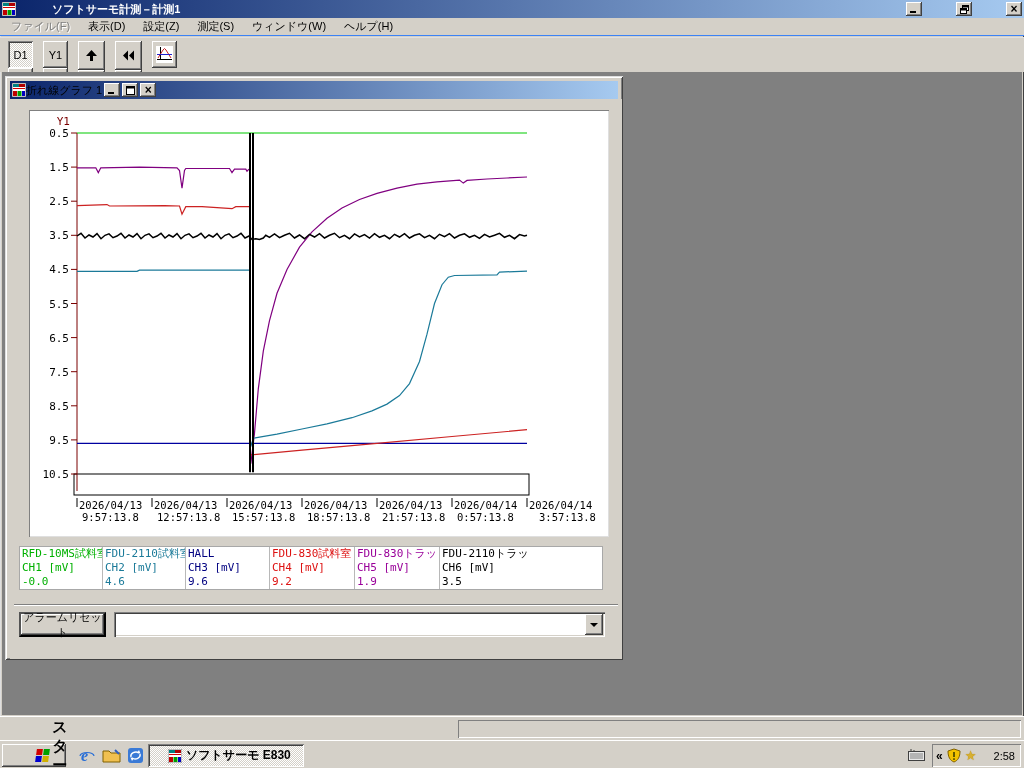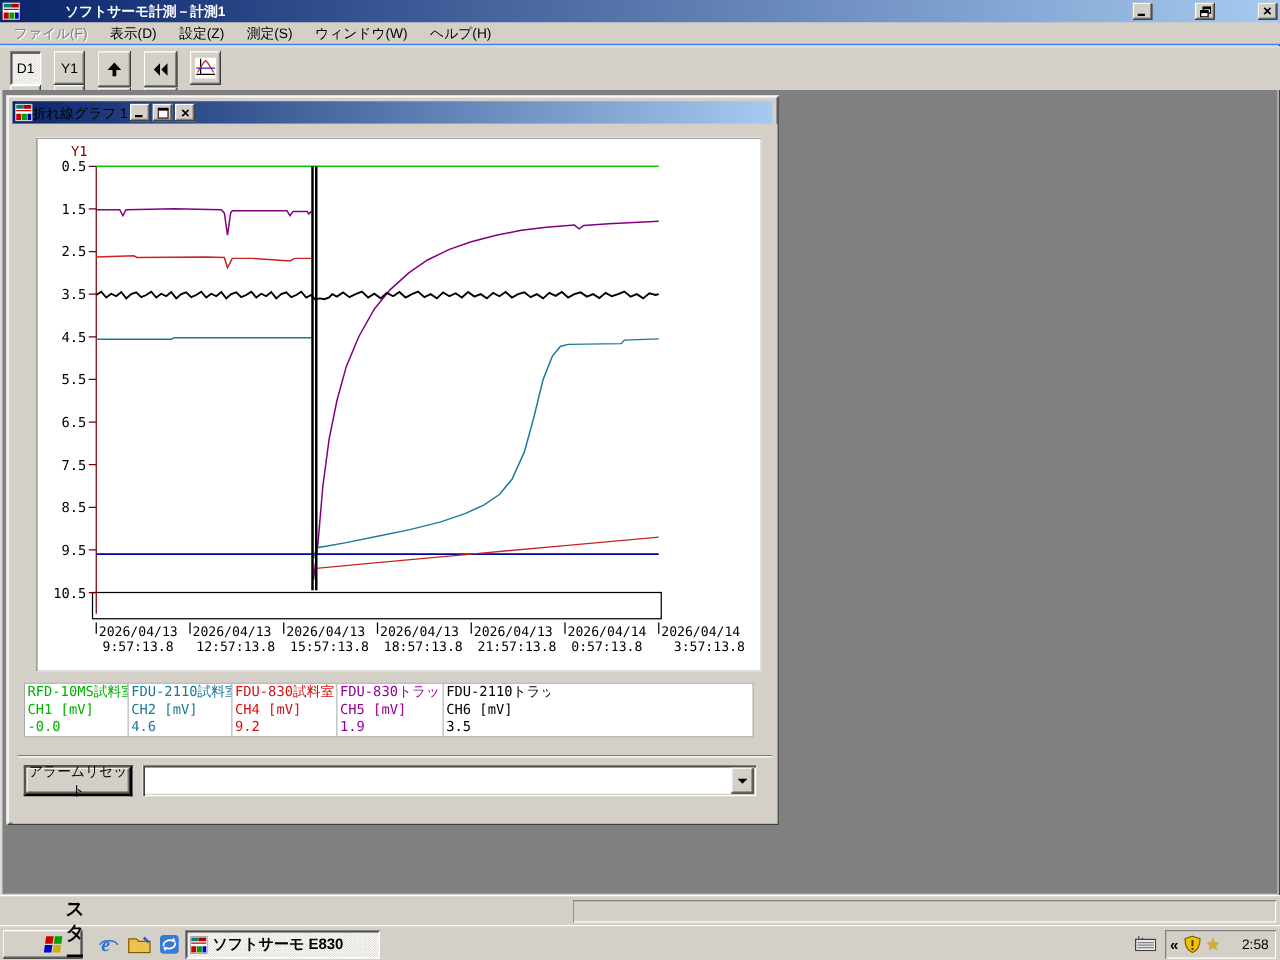--- a/index.html
+++ b/index.html
@@ -82,21 +82,21 @@
   .sb1 { position:absolute; left:2px; top:3px; width:452px; height:18px; padding:2px 4px; }
   .sb2 { position:absolute; left:458px; top:3px; width:563px; height:18px; }
 
   
   .taskbar { position:absolute; left:0; top:740px; width:1024px; height:28px; background:#d4d0c8;
     border-top:1px solid #fff; }
   .start-btn { position:absolute; left:2px; top:3px; width:64px; height:23px; display:flex;
     align-items:center; justify-content:center; gap:3px; font-weight:bold; font-size:15px;padding-left:36px; }
   .ql { position:absolute; top:4px; width:22px; height:21px; display:flex; align-items:center; justify-content:center; }
   .task-btn { position:absolute; left:148px; top:3px; width:156px; height:23px; display:flex;
-    align-items:center; padding-left:4px; gap:4px; font-weight:bold; font-size:12px; }
+    align-items:center; padding-left:20px; gap:4px; font-weight:bold; font-size:12px; }
   .kb-icon { position:absolute; left:908px; top:7px; }
   .tray { position:absolute; left:932px; top:3px; width:89px; height:23px; display:flex; align-items:center;
     gap:4px; padding-left:4px; }
   .tray .clock { margin-left:auto; margin-right:6px; font-size:11px; }
   .star { color:#d8b030; font-size:13px; line-height:1; text-shadow:0 0 1px #a07800; }
   .chev { font-size:12px; font-weight:bold; }
 
   .winlogo { display:inline-grid; grid-template-columns:6px 6px; grid-template-rows:6px 6px; gap:1px;
     transform:skewX(-8deg); }
   .winlogo i { display:block; }
@@ -328,20 +328,25 @@
           <div class="lg-cell" style="color: rgb(0, 176, 0);">
             <div>RFD-10MS試料室</div>
             <div>CH1 [mV]</div>
             <div>-0.0</div>
           </div>
           <div class="lg-cell" style="color: rgb(27, 122, 153);">
             <div>FDU-2110試料室</div>
             <div>CH2 [mV]</div>
             <div>4.6</div>
           </div>
+          <div class="lg-cell" style="color: rgb(0, 0, 128);">
+            <div>HALL</div>
+            <div>CH3 [mV]</div>
+            <div>9.6</div>
+          </div>
           <div class="lg-cell" style="color: rgb(221, 17, 17);">
             <div>FDU-830試料室</div>
             <div>CH4 [mV]</div>
             <div>9.2</div>
           </div>
           <div class="lg-cell" style="color: rgb(153, 0, 153);">
             <div>FDU-830トラッ</div>
             <div>CH5 [mV]</div>
             <div>1.9</div>
           </div>

